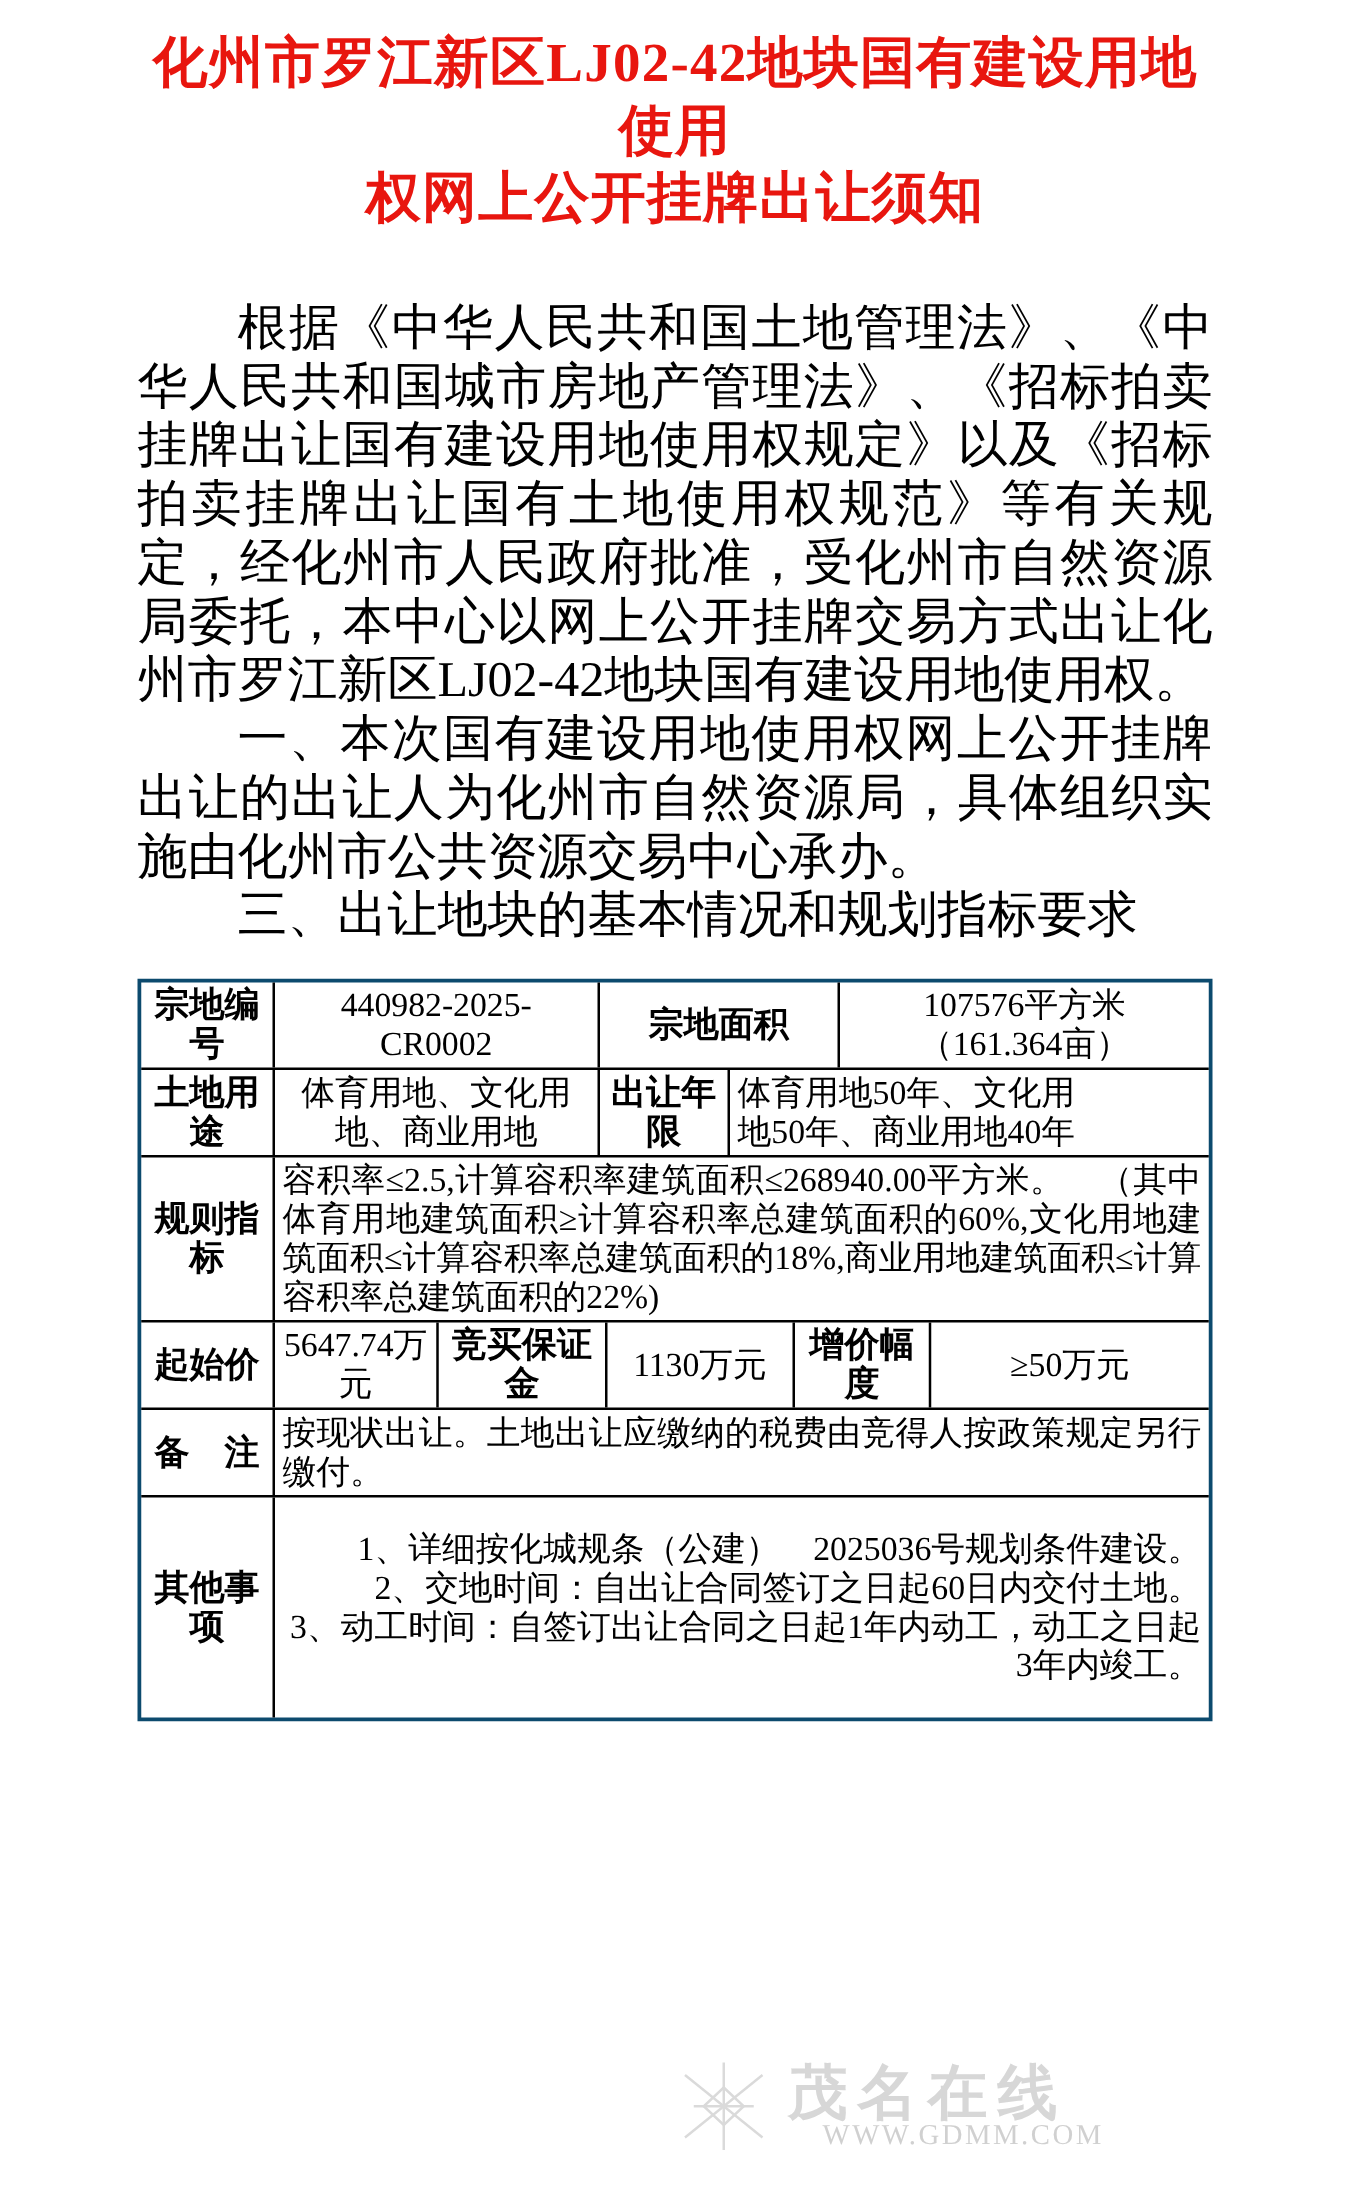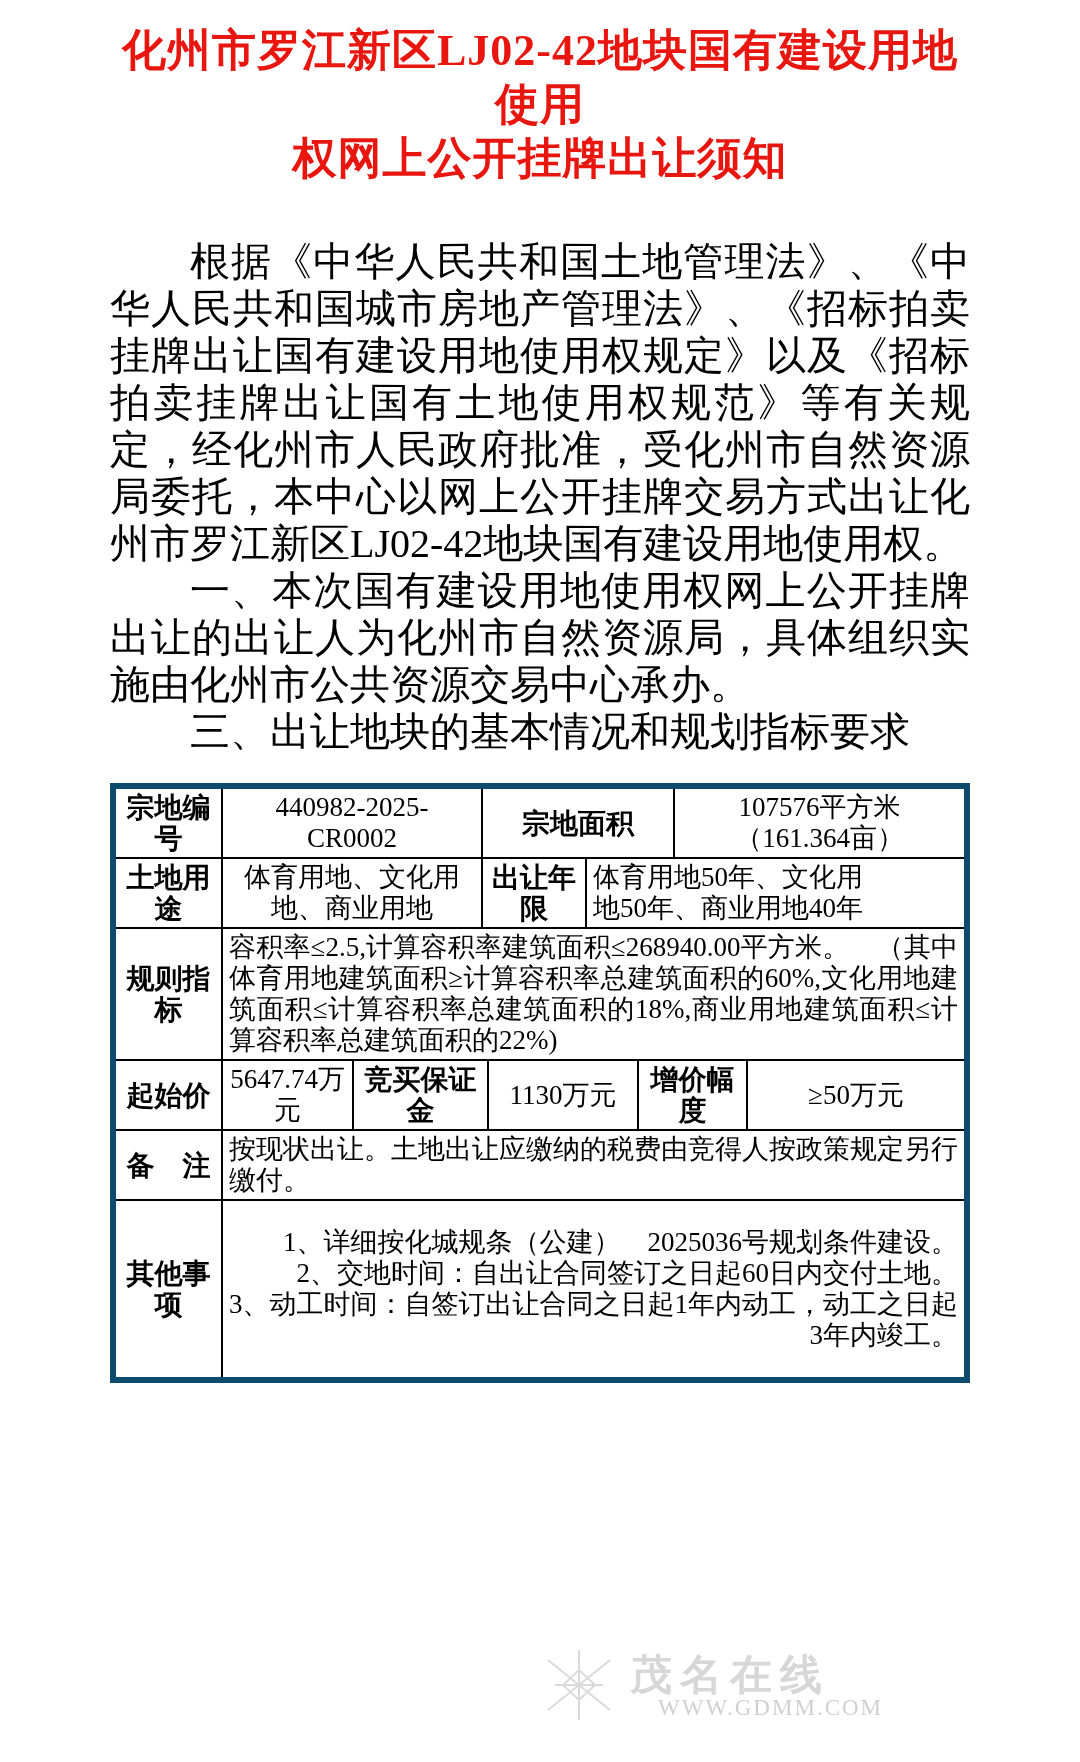--- a/index.html
+++ b/index.html
@@ -17,21 +17,21 @@
     letter-spacing:1px;margin:0 0 52px 0;
   }
   .para{
     font-size:40px;line-height:47px;margin:0;
     text-align:justify;text-justify:inter-ideograph;
     text-indent:2em;
   }
   
   .land-table{
     width:860px;margin:28px auto 0;
-    border:6px solid #0c4a6e;box-sizing:border-box;
+    border:3px solid #0c4a6e;box-sizing:border-box;
     font-size:27px;line-height:31px;
   }
   .row{display:grid;border-top:2px solid #000;}
   .row:first-child{border-top:none;}
   .cell{
     border-left:2px solid #000;box-sizing:border-box;
     display:flex;align-items:center;justify-content:center;
     text-align:center;padding:3px 6px;min-height:62px;
   }
   .cell:first-child{border-left:none;}
@@ -48,21 +48,21 @@
   .r7 .cell{padding-top:26px;padding-bottom:26px;text-align:center;}
   .other-items{display:block;width:100%;}
   .other-item{text-align:right;text-indent:0;}
   
   .watermark{
     position:absolute;left:540px;top:1642px;
     display:flex;align-items:center;gap:12px;
     color:#cfcfcf;opacity:.9;pointer-events:none;
   }
   .wm-logo{flex:0 0 auto;}
-  .wm-name{font-size:42px;line-height:46px;letter-spacing:8px;font-weight:bold;color:#d3d3d3;}
+  .wm-name{font-size:48px;line-height:46px;letter-spacing:8px;font-weight:bold;color:#d3d3d3;}
   .wm-url{font-size:23px;line-height:20px;letter-spacing:2px;color:#cccccc;margin-left:28px;}
 </style>
 </head>
 <body>
 
 <div class="page">
   <div class="doc">
 
     <h1 class="title pre">化州市罗江新区LJ02-42地块国有建设用地使用
 权网上公开挂牌出让须知</h1>

